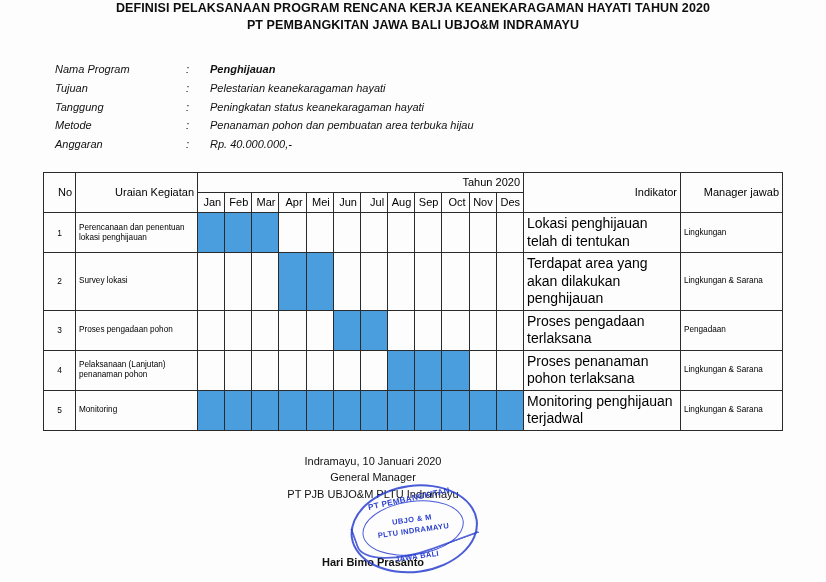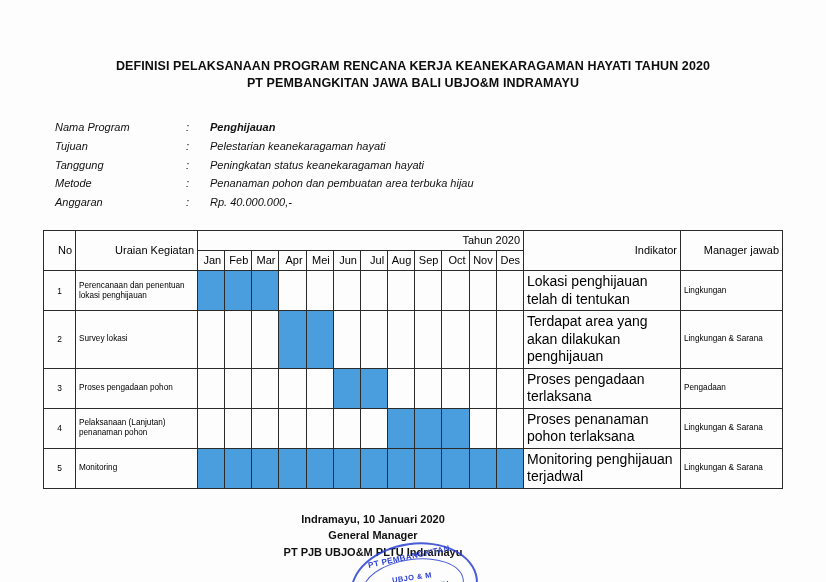--- a/index.html
+++ b/index.html
@@ -16,21 +16,20 @@
   }
   .page {
     position: relative;
     width: 826px;
     height: 582px;
     background: #fdfdfd;
     box-sizing: border-box;
   }
   .title-block {
     text-align: center;
-    padding-top: 58px;
     line-height: 1.35;
   }
   .title-line {
     font-size: 12.5px;
     font-weight: bold;
     letter-spacing: 0.1px;
     color: #0e0e0e;
   }
   .meta {
     margin-top: 26px;
@@ -91,21 +90,21 @@
   tr.r4 td { height: 26px; }
   tr.r5 td { height: 22px; }
   .sign {
     margin-top: 22px;
     text-align: center;
     font-size: 11px;
     line-height: 1.5;
     position: relative;
     padding-right: 80px;
   }
-  .sign-line { font-weight: bold; color: #111; }
+  .sign-line { font-weight: normal; color: #111; }
   .sign-name {
     margin-top: 52px;
     font-weight: bold;
     font-size: 11px;
     color: #111;
   }
   .stamp {
     position: absolute;
     left: 50%;
     top: 28px;

